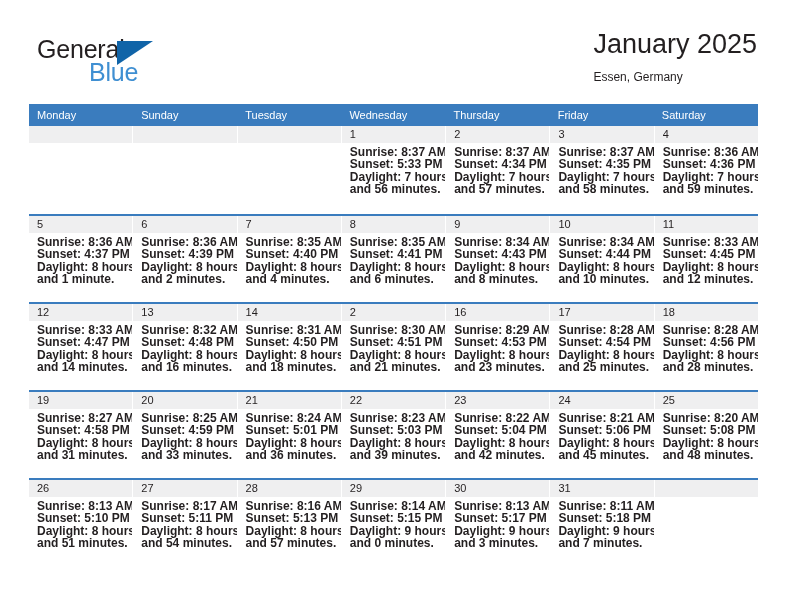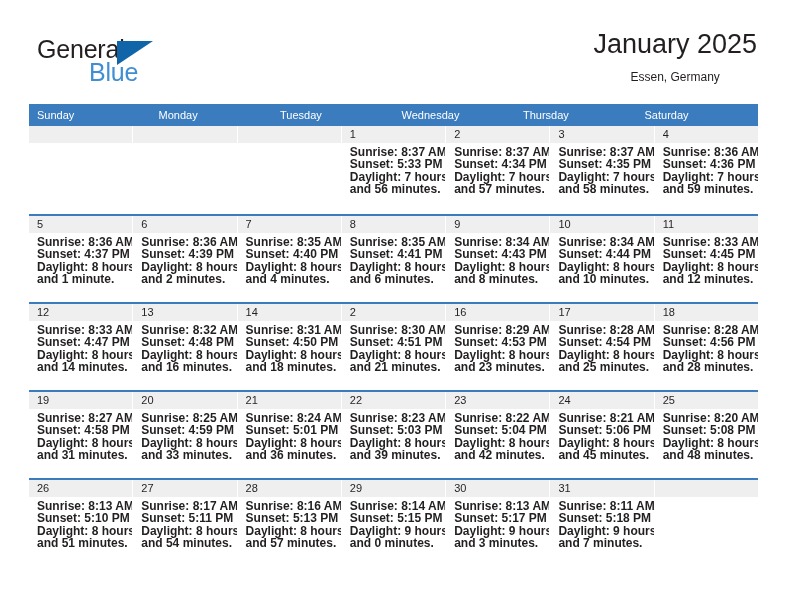--- a/index.html
+++ b/index.html
@@ -64,21 +64,21 @@
     width: 0;
     height: 0;
     border-left: 36px solid #1064a8;
     border-bottom: 24px solid transparent;
   }
 
   .title-block {
     position: absolute;
     right: 0;
     top: 0;
-    text-align: center;
+    text-align: left;
   }
   .cal-title {
     font-size: 27px;
     line-height: 34px;
     color: #231f20;
     font-weight: normal;
     margin: 0;
     white-space: nowrap;
   }
   .cal-subtitle {
@@ -171,25 +171,26 @@
 
     <div class="title-block">
       <h1 class="cal-title">January 2025</h1>
       <div class="cal-subtitle">Essen, Germany</div>
     </div>
 
   </div>
 
   <div class="calendar">
     <div class="dow-row">
+      <div class="dow-cell">Monday</div>
       <div class="dow-cell">Sunday</div>
-      <div class="dow-cell">Monday</div>
       <div class="dow-cell">Tuesday</div>
       <div class="dow-cell">Wednesday</div>
       <div class="dow-cell">Thursday</div>
+      <div class="dow-cell">Friday</div>
       <div class="dow-cell">Saturday</div>
     </div>
 
     <div id="weeks-container">
         <div class="week-row first">
           <div class="day-cell empty">
             <span class="day-num"></span>
           </div>
           <div class="day-cell empty">
             <span class="day-num"></span>

